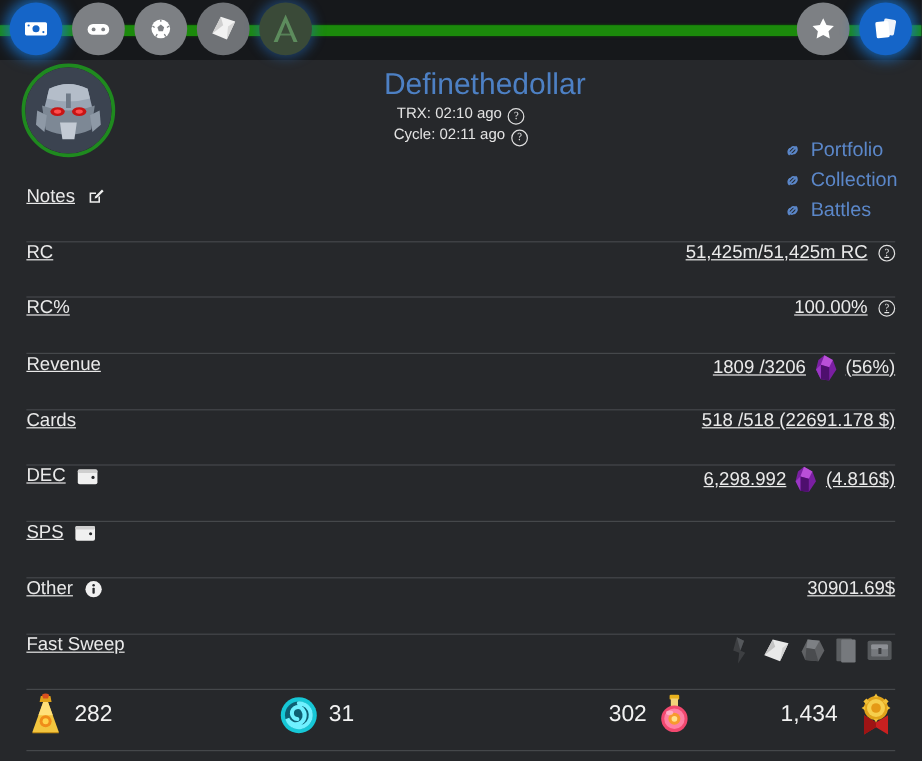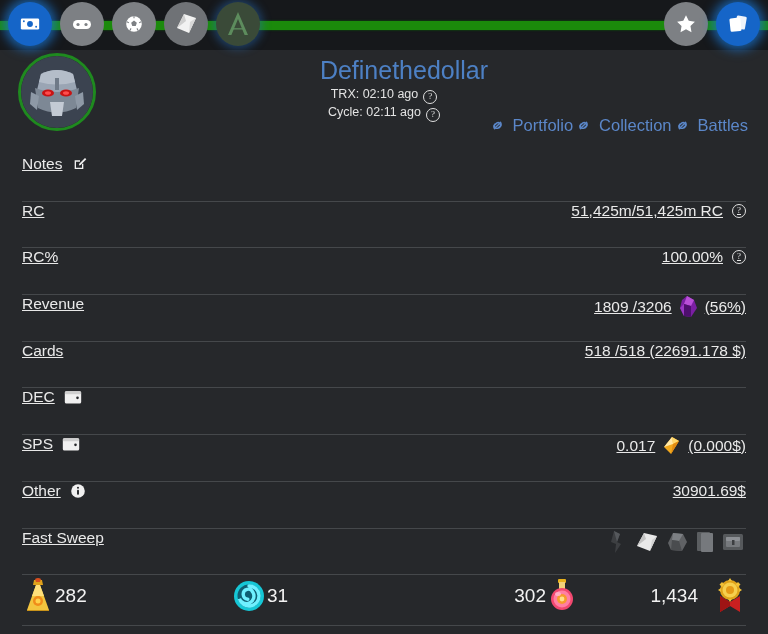--- a/index.html
+++ b/index.html
@@ -99,21 +99,21 @@
     text-align:center;
     vertical-align:-1px;
     margin-left:5px;
     color:#e0e0e0;
     font-family:"Liberation Serif", serif;
   }
   #links{
     position:absolute;
     right:20px;top:64px;
     display:flex;
-    flex-direction:row;
+    flex-direction:column;
     gap:2px;
     align-items:flex-start;
   }
   .linkrow{
     display:flex;align-items:center;gap:7px;
     color:#5b87c9;
     font-size:16.5px;
     line-height:23px;
   }
   .linkrow svg{flex:none;}
@@ -151,21 +151,21 @@
     position:absolute;
     left:22px;right:22px;
     bottom:8px;
     height:58px;
     display:flex;
     align-items:center;
     border-bottom:1px solid #45484b;
   }
   .bcell{
     display:flex;align-items:center;
-    gap:1px;
+    gap:8px;
     font-size:19px;
     color:#f2f2f2;
   }
   .bcell.c1{width:210px;}
   .bcell.c2{width:185px;}
   .bcell.c3{width:160px;justify-content:flex-end;}
   .bcell.c4{flex:1;justify-content:flex-end;gap:16px;}
 </style>
 </head>
 <body>
@@ -340,40 +340,40 @@
 
   <div class="row">
     <div class="label">
       <span>DEC</span>
       <svg width="18" height="16" viewBox="0 0 22 18">
         <rect x="1" y="2" width="20" height="15" rx="2" fill="#f0f0f0"></rect>
         <rect x="1" y="2" width="20" height="3.6" rx="1.5" fill="#cfcfcf"></rect>
         <circle cx="16.5" cy="10" r="1.6" fill="#26282b"></circle>
       </svg>
     </div>
+    <div class="value">
+      <span>6,298.992</span>
+      <svg width="21" height="23" viewBox="0 0 21 23">
+        <path d="M9 1 L16 5 L19 13 L13 22 L6 21 L2 13 L4 5 Z" fill="#7a1fa2"></path>
+        <path d="M9 1 L16 5 L13 11 L6 9 Z" fill="#b94fd8"></path>
+        <path d="M6 9 L13 11 L13 22 L6 21 Z" fill="#4e0f6e"></path>
+        <path d="M2 13 L6 9 L6 21 Z" fill="#9a37c4"></path>
+      </svg>
+      <span>(4.816$)</span>
+    </div>
   </div>
 
   <div class="row">
     <div class="label">
       <span>SPS</span>
       <svg width="18" height="16" viewBox="0 0 22 18">
         <rect x="1" y="2" width="20" height="15" rx="2" fill="#f0f0f0"></rect>
         <rect x="1" y="2" width="20" height="3.6" rx="1.5" fill="#cfcfcf"></rect>
         <circle cx="16.5" cy="10" r="1.6" fill="#26282b"></circle>
       </svg>
-    </div>
-    <div class="value">
-      <span>0.017</span>
-      <svg width="21" height="21" viewBox="0 0 21 21">
-        <path d="M3 12 L11 2 L18 6 L10 19 Z" fill="#f2a81d"></path>
-        <path d="M11 2 L18 6 L12 9 Z" fill="#ffd86b"></path>
-        <path d="M3 12 L11 2 L12 9 Z" fill="#ffe9a8"></path>
-        <path d="M12 9 L18 6 L10 19 Z" fill="#e08a12"></path>
-      </svg>
-      <span>(0.000$)</span>
     </div>
   </div>
 
   <div class="row">
     <div class="label">
       <span>Other</span>
       <svg width="16" height="16" viewBox="0 0 20 20">
         <circle cx="10" cy="10" r="8.5" fill="#f0f0f0"></circle>
         <circle cx="10" cy="5.9" r="1.3" fill="#26282b"></circle>
         <rect x="8.8" y="8.4" width="2.4" height="6.3" rx="1" fill="#26282b"></rect>

